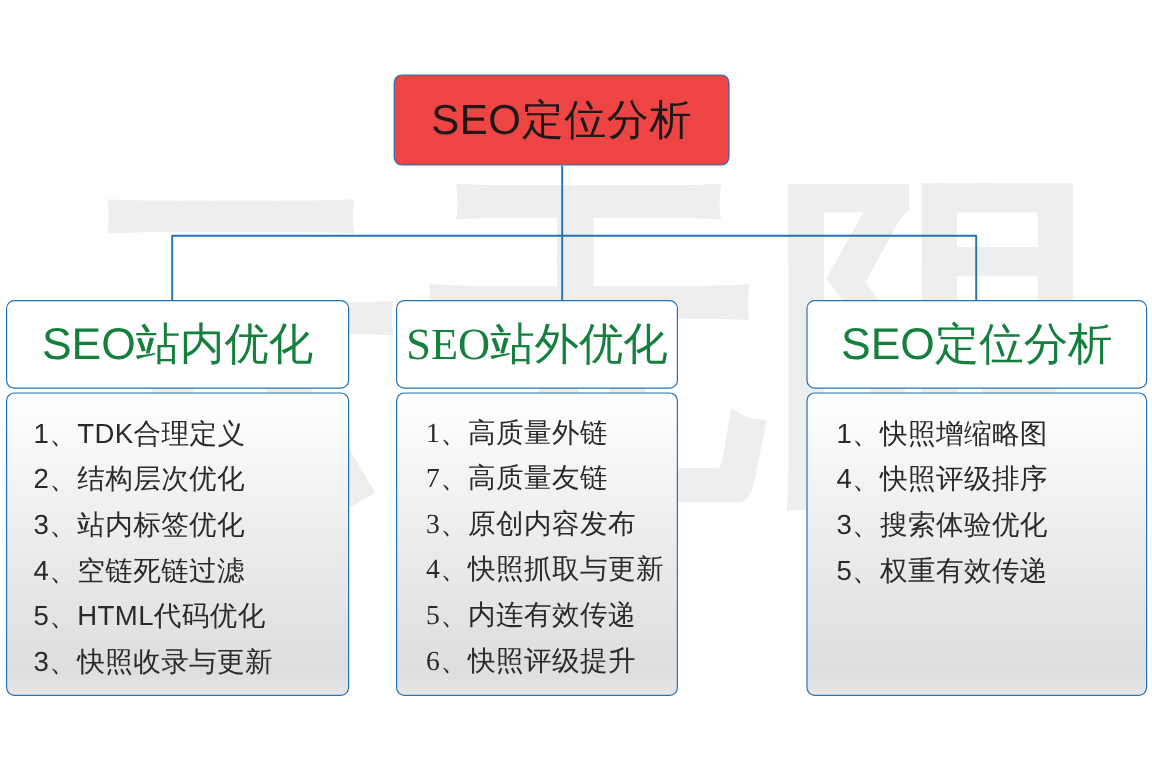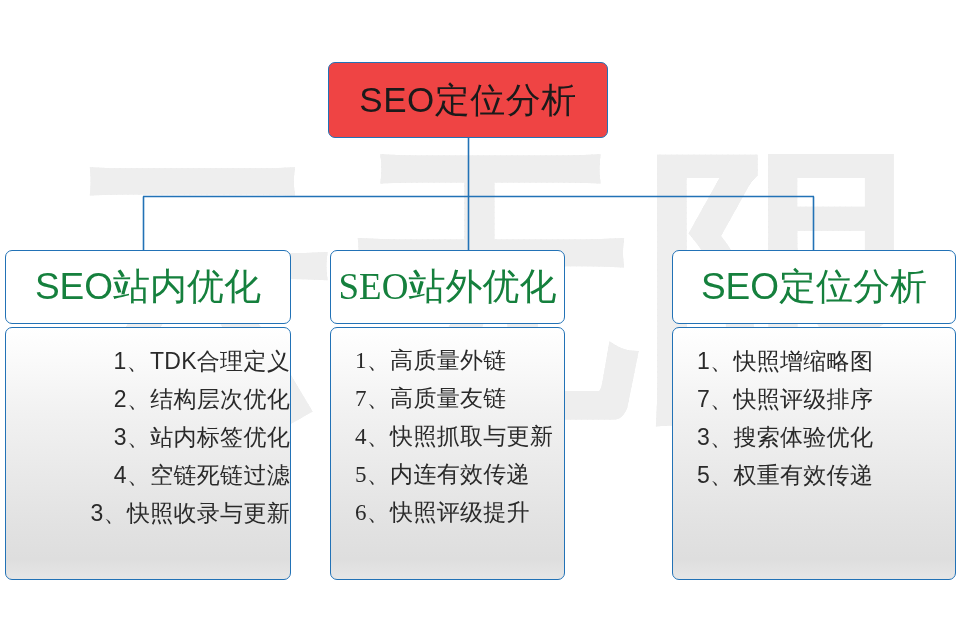--- a/index.html
+++ b/index.html
@@ -148,21 +148,21 @@
     height: 38px;
     white-space: nowrap;
     padding-left: 26px;
     letter-spacing: 0.3px;
   }
 
   #col-0 { left: 5px;   top: 250px; width: 286px; }
   #col-1 { left: 330px; top: 250px; width: 235px; font-family: Liberation Serif, serif; }
   #col-2 { left: 672px; top: 250px; width: 284px; }
 
-  #col-0 .item { padding-left: 22px; text-align: right; }
+  #col-0 .item { padding-left: 22px; }
   #col-1 .item { padding-left: 24px; }
   #col-2 .item { padding-left: 24px; }
 </style>
 </head>
 <body>
 
 <div id="canvas">
 
   <div id="watermark-fill">云无限</div>
   <div id="watermark">云无限</div>
@@ -184,38 +184,40 @@
     <div class="node-head">SEO定位分析</div>
   </div>
 
   <div class="column" id="col-0">
     <div class="col-head">SEO站内优化</div>
     <div class="col-body">
       <div class="item">1、TDK合理定义</div>
       <div class="item">2、结构层次优化</div>
       <div class="item">3、站内标签优化</div>
       <div class="item">4、空链死链过滤</div>
+      <div class="item">5、HTML代码优化</div>
       <div class="item">3、快照收录与更新</div>
     </div>
   </div>
 
   <div class="column" id="col-1">
     <div class="col-head">SEO站外优化</div>
     <div class="col-body">
       <div class="item">1、高质量外链</div>
       <div class="item">7、高质量友链</div>
+      <div class="item">3、原创内容发布</div>
       <div class="item">4、快照抓取与更新</div>
       <div class="item">5、内连有效传递</div>
       <div class="item">6、快照评级提升</div>
     </div>
   </div>
 
   <div class="column" id="col-2">
     <div class="col-head">SEO定位分析</div>
     <div class="col-body">
       <div class="item">1、快照增缩略图</div>
-      <div class="item">7、快照评级排序</div>
+      <div class="item">4、快照评级排序</div>
       <div class="item">3、搜索体验优化</div>
       <div class="item">5、权重有效传递</div>
     </div>
   </div>
 
 </div>
 
 </body></html>

